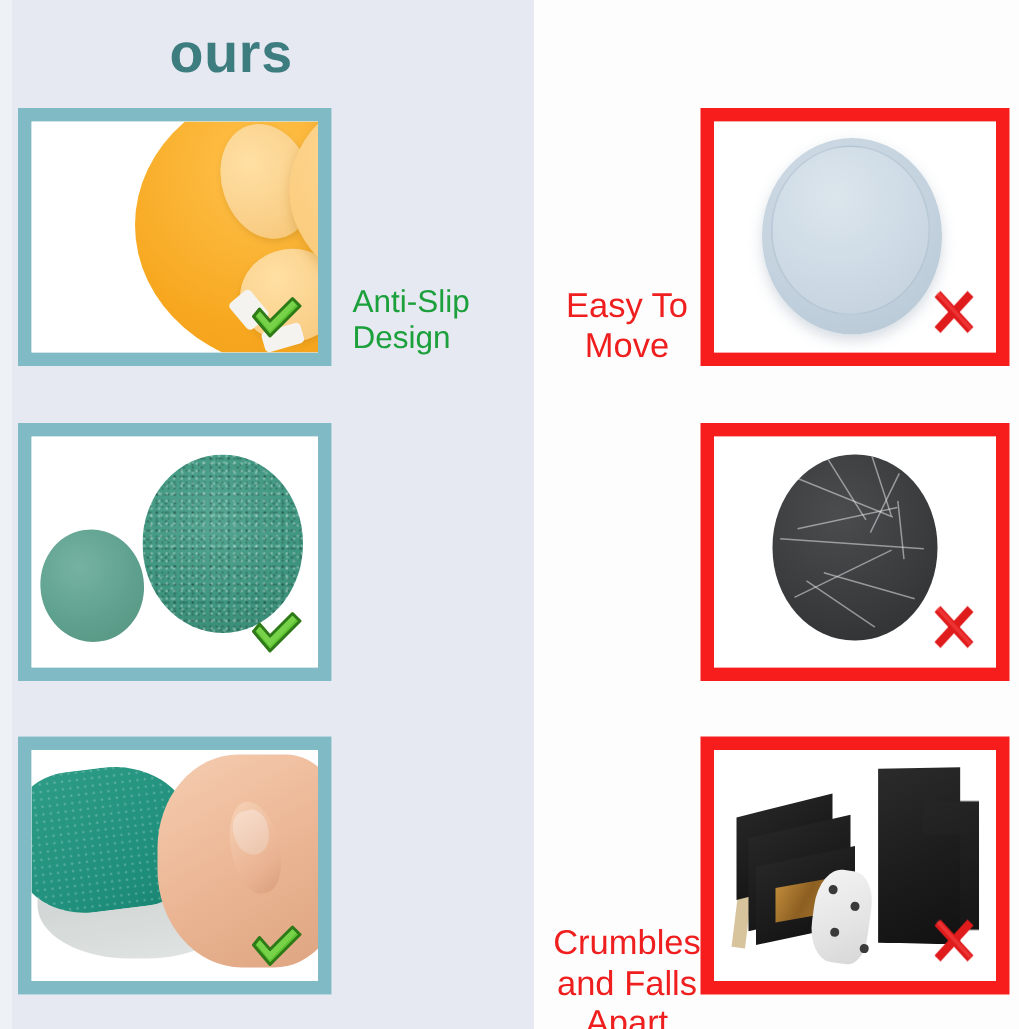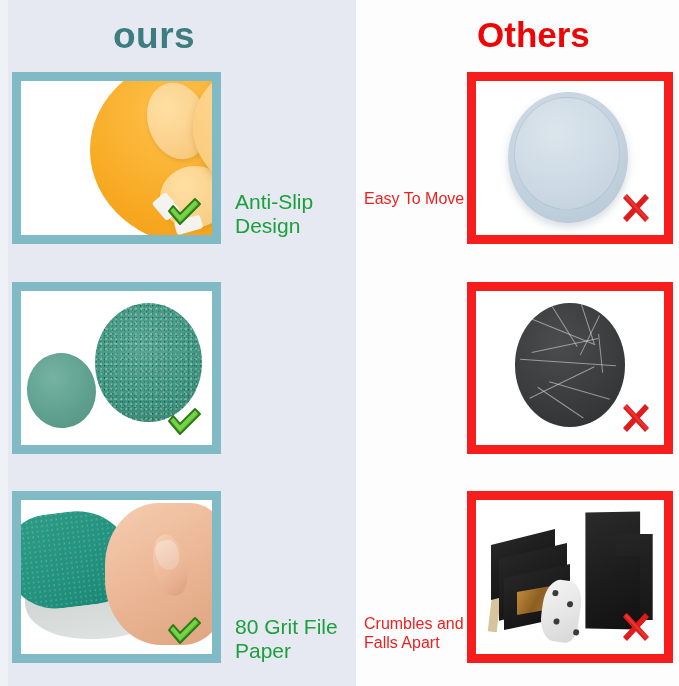--- a/index.html
+++ b/index.html
@@ -103,22 +103,22 @@
     left: 235px;
     width: 118px;
     color: #1ca03c;
     font-size: 21px;
     text-align: left;
   }
   .label-right {
     left: 364px;
     width: 108px;
     color: #ef1f1f;
-    font-size: 16px;
-    text-align: left;
+    font-size: 23px;
+    text-align: center;
   }
   .label-r1-left  { top: 118px; }
   .label-r1-right { top: 118px; }
   .label-r2-left  { top: 333px; }
   .label-r2-right { top: 333px; }
 
   
   .mark {
     position: absolute;
     right: 6px;
@@ -353,21 +353,20 @@
 </head>
 <body>
 
 <div id="infographic">
 
   <div class="bg-left"></div>
   <div class="bg-left-edge"></div>
   <div class="bg-right"></div>
 
   <div class="header header-ours">ours</div>
-  <div class="header header-others">Others</div>
 
   <div class="row row-1">
 
     <div class="photo-frame frame-left">
       <div class="photo-inner">
         <div class="disc-orange">
           <div class="pad pad-a"></div>
           <div class="pad pad-b"></div>
 
           <div class="grip grip-b"></div>
@@ -408,21 +407,20 @@
         <div class="disc-grit"></div>
         <div class="mark">
           <svg viewBox="0 0 44 40">
             <path d="M7 20 L11 15 L18 23 L33 8 L38 13 L18 33 Z" fill="#5fc432" stroke="#2f7a18" stroke-width="2" stroke-linejoin="round"></path>
             <path d="M9 19.5 L11.5 16.8 L18 24.5 L33 9.5 L35.5 12 L18 30 Z" fill="#8ade5e" opacity="0.55"></path>
           </svg>
         </div>
       </div>
     </div>
 
-    <div class="label label-left label-r2-left">80 Grit File Paper</div>
     <div class="label label-right label-r2-right">Crumbles and Falls Apart</div>
 
     <div class="photo-frame frame-right">
       <div class="photo-inner">
         <div class="disc-dark">
           <div class="scratch" style="left:6%;top:22%;width:70%;transform:rotate(22deg);"></div>
           <div class="scratch" style="left:14%;top:34%;width:62%;transform:rotate(-12deg);"></div>
           <div class="scratch" style="left:4%;top:48%;width:88%;transform:rotate(4deg);"></div>
           <div class="scratch" style="left:22%;top:18%;width:46%;transform:rotate(58deg);"></div>
           <div class="scratch" style="left:38%;top:10%;width:52%;transform:rotate(72deg);"></div>

